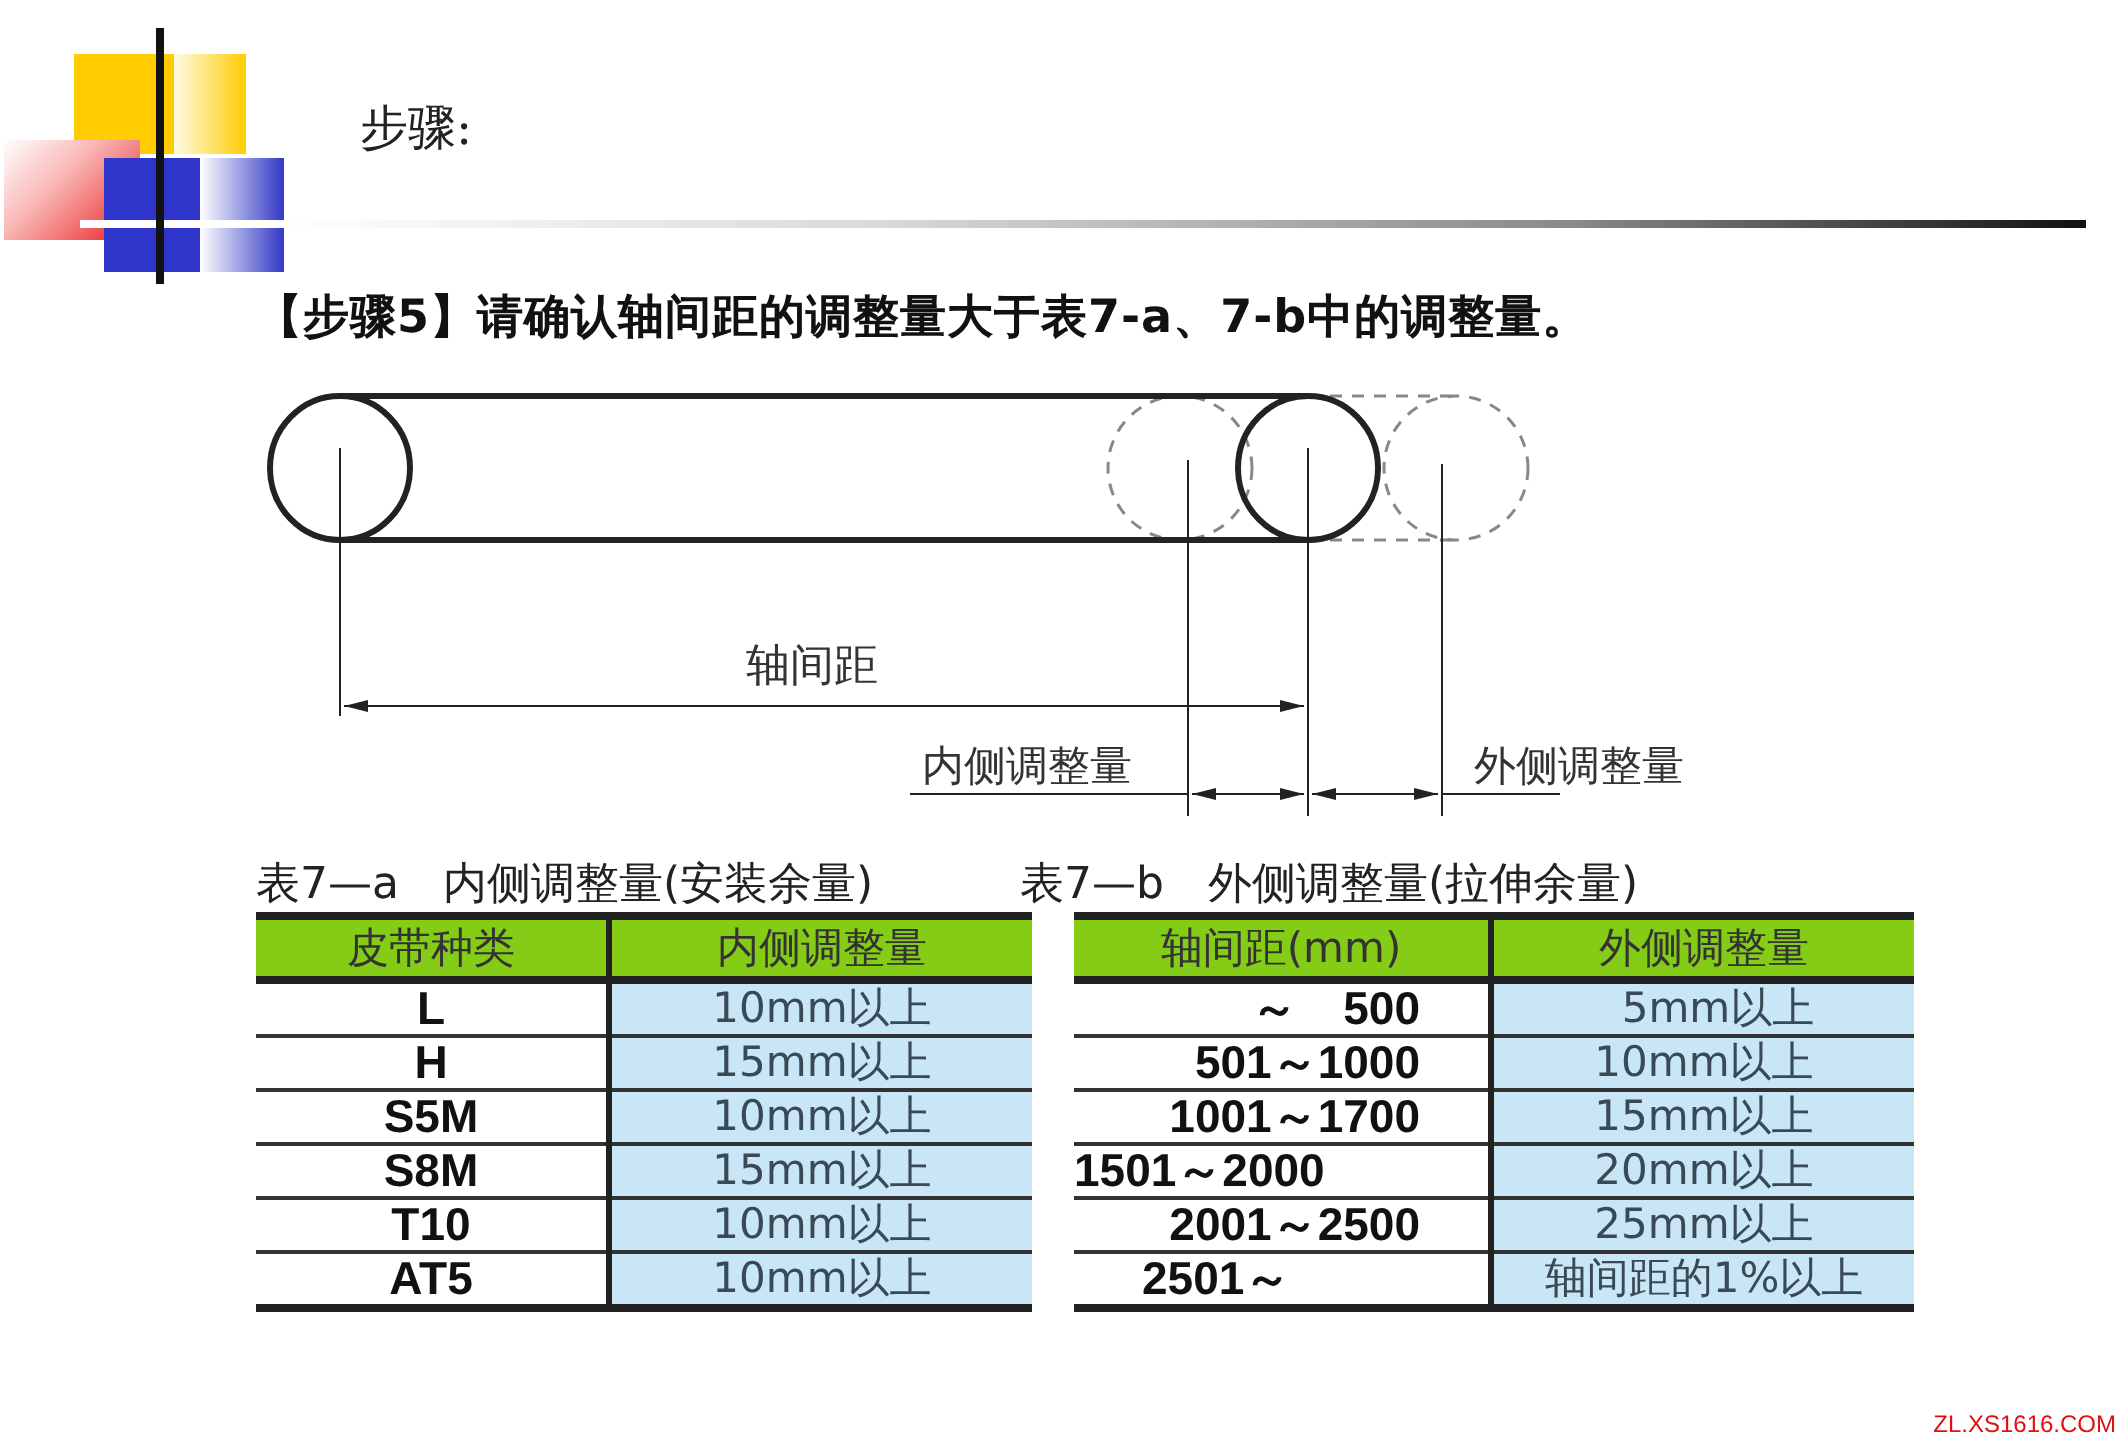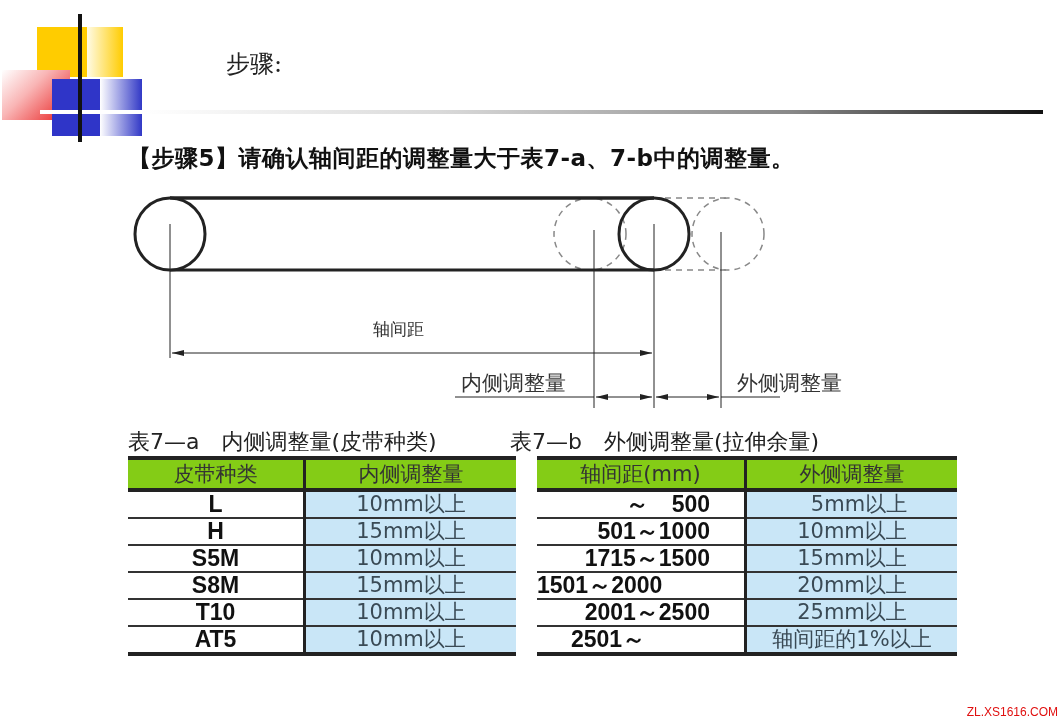--- a/index.html
+++ b/index.html
@@ -7,21 +7,21 @@
   .abs{position:absolute;}
   
   .sq-yellow{left:37px;top:27px;width:50px;height:50px;background:#ffcc00;}
   .sq-yellow-fade{left:87px;top:27px;width:36px;height:50px;background:linear-gradient(to right,#fffbe6,#ffcc00);}
   .sq-red{left:2px;top:70px;width:68px;height:50px;background:linear-gradient(135deg,#fff 0%,#f9b6b6 40%,#e81c1c 100%);}
   .sq-blue{left:52px;top:79px;width:48px;height:57px;background:#2f35c8;}
   .sq-blue-fade{left:100px;top:79px;width:42px;height:57px;background:linear-gradient(to right,#fff,#3138c6);}
   .vline{left:78px;top:14px;width:4px;height:128px;background:#111;}
   .hline{left:40px;top:110px;width:1003px;height:4px;background:linear-gradient(to right,#fff 0%,#fff 10%,#d9d9d9 40%,#888 75%,#111 100%);}
   .hline-white{left:40px;top:110px;width:100px;height:4px;background:#fff;}
-  .title{left:180px;top:48px;font-family:"DejaVu Serif","Liberation Serif",serif;font-size:24px;color:#222;margin-left:46px;}
+  .title{left:180px;top:48px;font-family:"DejaVu Serif","Liberation Serif",serif;font-size:24px;color:#222;}
   .step{left:128px;top:143px;font-size:23px;font-weight:bold;color:#111;white-space:nowrap;letter-spacing:0.5px;}
   .diagram{left:120px;top:190px;}
   
   .tcap{font-size:22px;color:#222;white-space:nowrap;}
   table{border-collapse:collapse;}
   .tbl{position:absolute;border-top:4px solid #222;border-bottom:4px solid #222;}
   .tbl th{background:#84cc16;font-weight:normal;font-size:21px;color:#333;height:26px;padding:0;border-bottom:4px solid #222;}
   .tbl td{height:25px;padding:0;border-bottom:2px solid #333;font-size:21px;line-height:25px;}
   .tbl tr:last-child td{border-bottom:none;}
   .tbl .c1{border-right:3px solid #222;}
@@ -70,25 +70,25 @@
   <line x1="534" y1="34" x2="534" y2="218" stroke="#222" stroke-width="1"></line>
   <line x1="601" y1="42" x2="601" y2="218" stroke="#222" stroke-width="1"></line>
 
   <line x1="52" y1="163" x2="532" y2="163" stroke="#222" stroke-width="1" marker-start="url(#arrL)" marker-end="url(#arrR)"></line>
 
   <line x1="335" y1="207" x2="474" y2="207" stroke="#222" stroke-width="1"></line>
   <line x1="476" y1="207" x2="532" y2="207" stroke="#222" stroke-width="1" marker-start="url(#arrL)" marker-end="url(#arrR)"></line>
   <line x1="536" y1="207" x2="599" y2="207" stroke="#222" stroke-width="1" marker-start="url(#arrL)" marker-end="url(#arrR)"></line>
   <line x1="601" y1="207" x2="660" y2="207" stroke="#222" stroke-width="1"></line>
 </svg>
-<div class="abs diag-text" style="left:373px;top:318px;font-size:17px;color:#333;">轴间距</div>
+<div class="abs diag-text" style="left:373px;top:318px;font-size:22px;color:#333;">轴间距</div>
 <div class="abs diag-text" style="left:461px;top:369px;font-size:21px;color:#333;">内侧调整量</div>
 <div class="abs diag-text" style="left:737px;top:369px;font-size:21px;color:#333;">外侧调整量</div>
 
-<div class="abs tcap" style="left:128px;top:427px;">表7—a　内侧调整量(皮带种类)</div>
+<div class="abs tcap" style="left:128px;top:427px;">表7—a　内侧调整量(安装余量)</div>
 <table class="tbl" style="left:128px;top:456px;width:388px;">
   <thead>
     <tr>
       <th class="c1" style="width:175px;">皮带种类</th>
       <th>内侧调整量</th>
     </tr>
   </thead>
   <tbody>
     <tr>
         <td class="c1 key" style="text-align:center">L</td>
@@ -128,21 +128,21 @@
   <tbody>
     <tr>
         <td class="c1 key" style="text-align:right;padding-right:34px">～　500</td>
         <td class="val" style="text-align:center;padding-left:14px">5mm以上</td>
       </tr>
     <tr>
         <td class="c1 key" style="text-align:right;padding-right:34px">501～1000</td>
         <td class="val" style="text-align:center">10mm以上</td>
       </tr>
     <tr>
-        <td class="c1 key" style="text-align:right;padding-right:34px">1715～1500</td>
+        <td class="c1 key" style="text-align:right;padding-right:34px">1001～1700</td>
         <td class="val" style="text-align:center">15mm以上</td>
       </tr>
     <tr>
         <td class="c1 key" style="text-align:left;padding-right:48px">1501～2000</td>
         <td class="val" style="text-align:center">20mm以上</td>
       </tr>
     <tr>
         <td class="c1 key" style="text-align:right;padding-right:34px">2001～2500</td>
         <td class="val" style="text-align:center">25mm以上</td>
       </tr>

